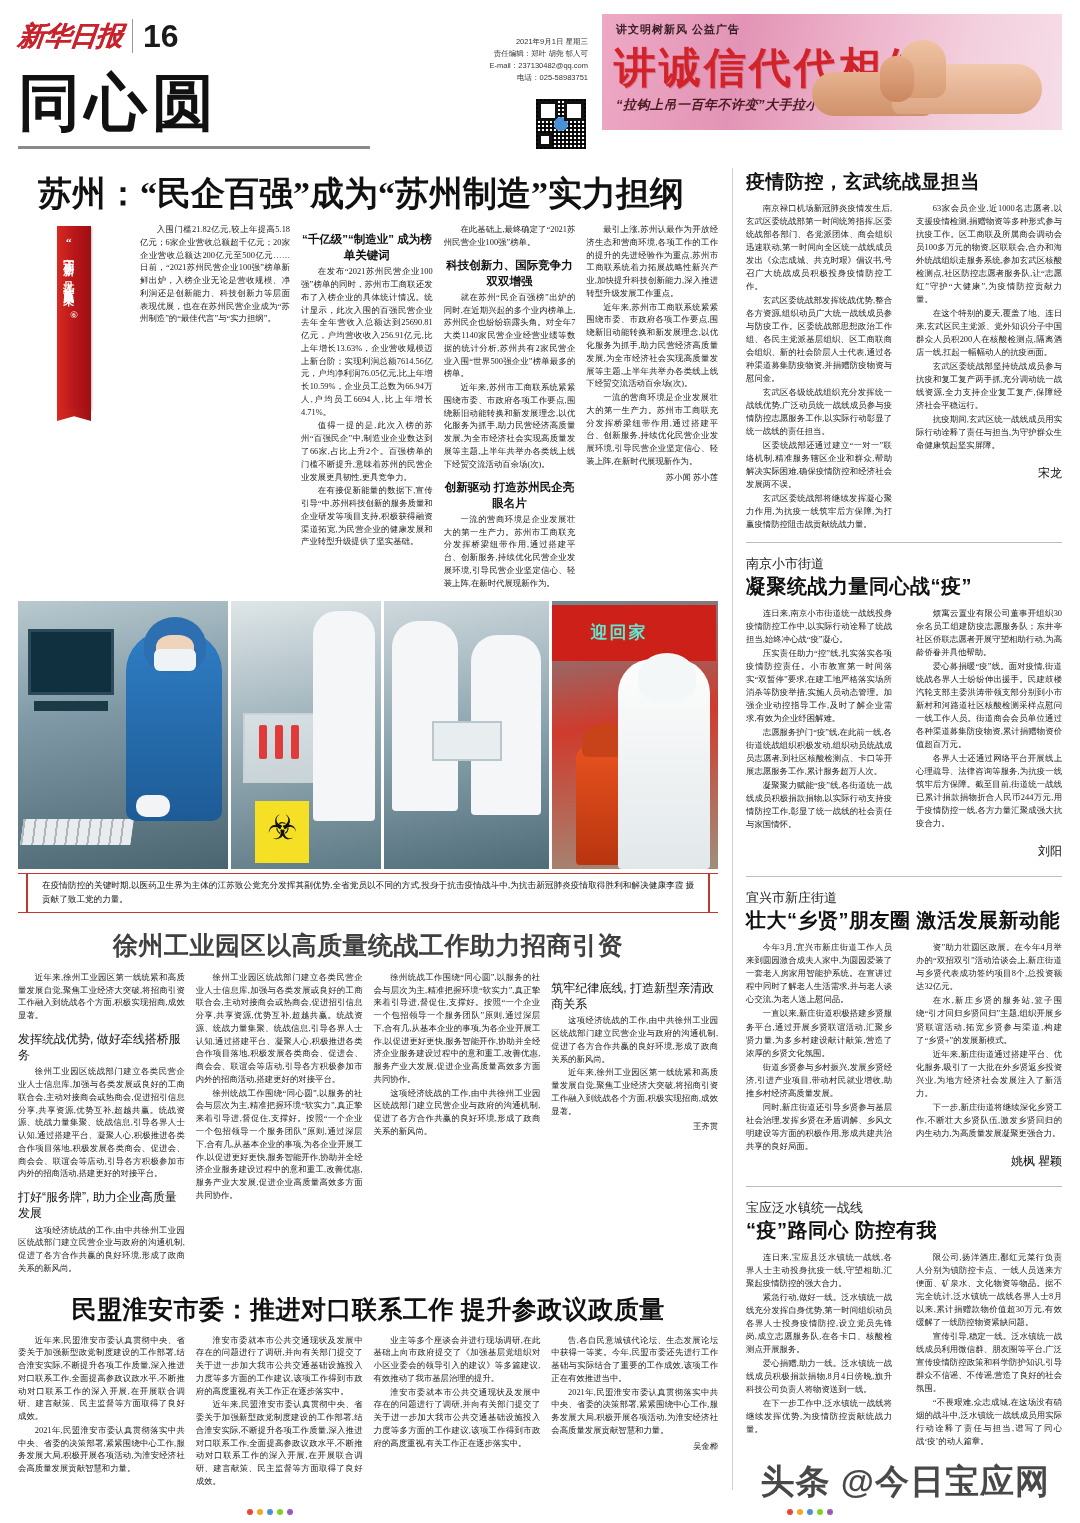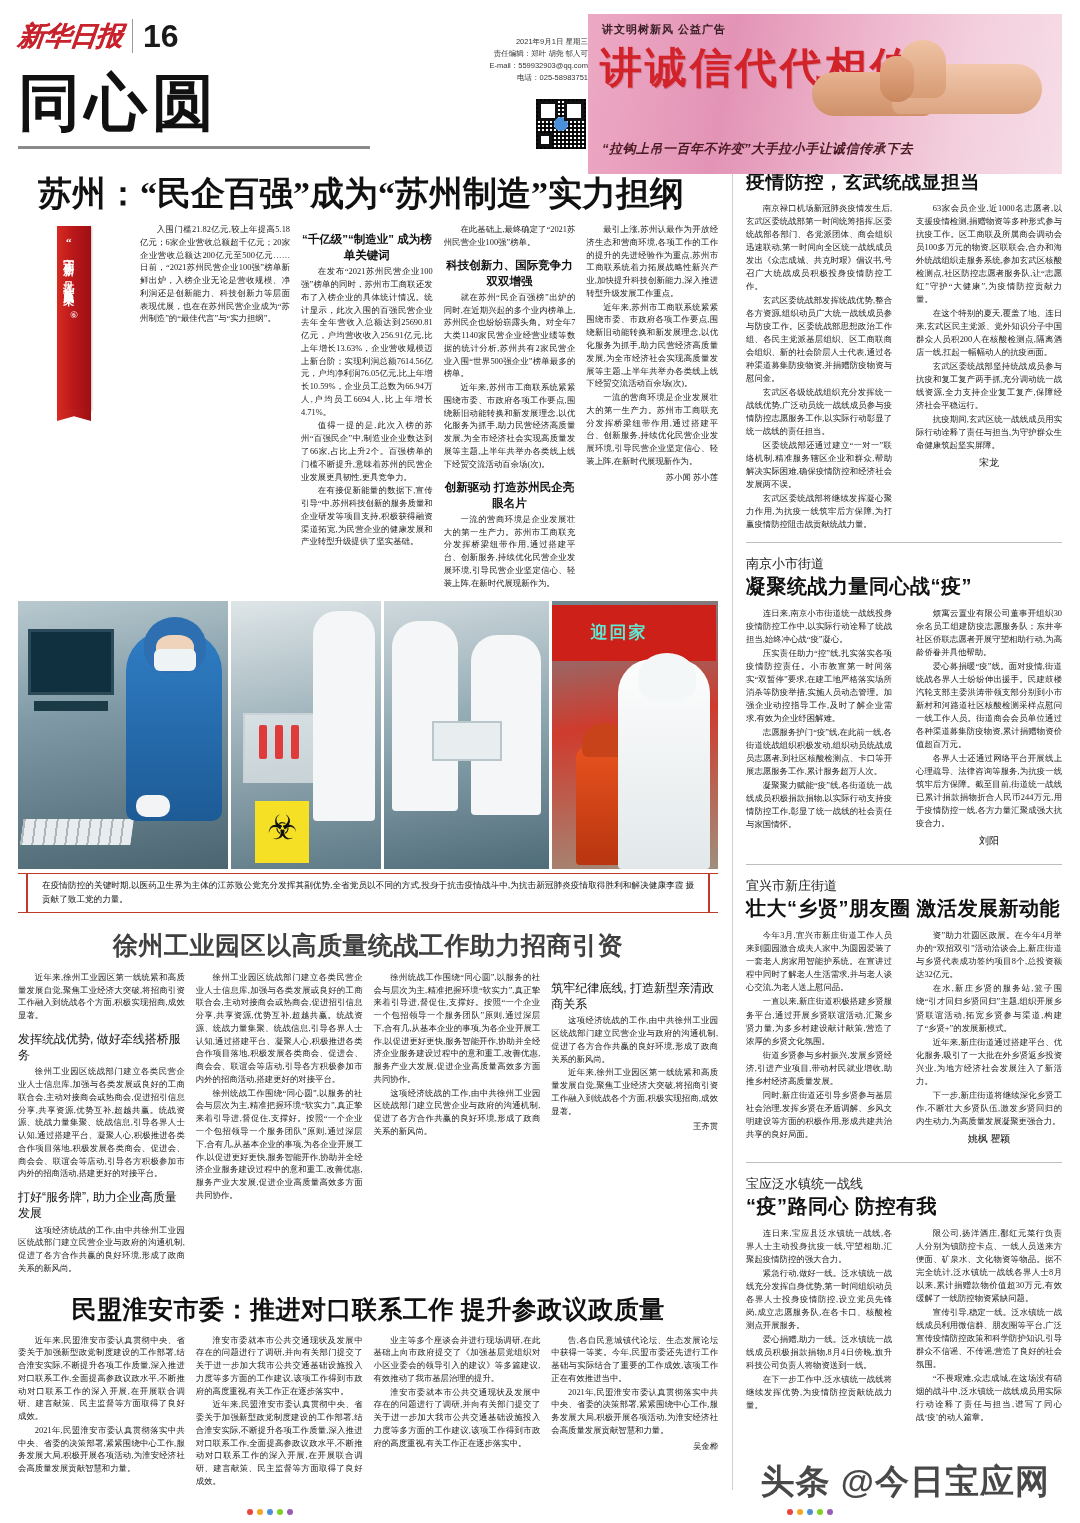--- a/index.html
+++ b/index.html
@@ -50,21 +50,21 @@
   .qr::before, .qr::after {
     content:""; position:absolute; width:14px; height:14px;
     border:3px solid #111; background:#fff;
   }
   .qr::before { top:2px; left:2px; }
   .qr::after { top:2px; right:2px; }
   .qr-dot { position:absolute; bottom:2px; left:2px; width:14px; height:14px; border:3px solid #111; background:#fff; }
   .qr-mid { position:absolute; top:50%; left:50%; transform:translate(-50%,-50%); width:14px; height:14px; border-radius:50%; background:#4a90d9; }
 
   .mh-ad {
-    flex: 1; height: 160px; position: relative; overflow: hidden;
+    flex: 1; margin-left: 14px; height: 116px; position: relative; overflow: hidden;
     background: linear-gradient(100deg, #eda9c4 0%, #e394b6 30%, #edb3ca 55%, #f3cfdd 78%, #f6dde7 100%);
     padding-left: 42px;
   }
   .ad-kicker {
     position: absolute; top: 8px; left: 14px;
     font-size: 11px; font-weight: bold; color: #3a2026; letter-spacing: 1px;
     font-family: "Liberation Sans", sans-serif;
   }
   .ad-big {
     position: absolute; top: 26px; left: 12px;
@@ -201,21 +201,21 @@
   
   .r-hl {
     font-size: 19px; font-weight: bold; margin: 2px 0 8px; color: #111; letter-spacing: .5px;
     font-family: "Liberation Sans", sans-serif; line-height: 1.25;
   }
   .r-kicker { font-size: 13px; color: #222; margin: 12px 0 1px; font-family: "Liberation Serif", serif; }
   .r-hl2 { font-size: 20px; font-weight: bold; margin: 0 0 8px; color: #111; letter-spacing: .5px;
            font-family: "Liberation Sans", sans-serif; line-height: 1.25; }
   .r-cols { display: flex; gap: 24px; }
   .r-cols p { font-size: 8.4px; line-height: 1.55; text-align: justify; text-indent: 2em; margin: 0 0 1px; }
-  .r-byline { text-align: center; font-size: 10px; margin: 4px 0 6px; }
+  .r-byline { text-align: right; font-size: 12px; margin: 13px 0 6px; }
   .r-div { height: 1px; background: #bdbdbd; margin: 10px 0 2px; }
 
   
   .footer {
     position: absolute; bottom: 8px; left: 0; right: 0; display: flex; justify-content: space-around;
   }
   .dots { display: flex; gap: 4px; }
   .dot { width: 6px; height: 6px; border-radius: 50%; }
 
   
@@ -238,21 +238,21 @@
         <div class="logo-div"></div>
         <div class="page-num">16</div>
       </div>
       <div class="section-title">同心圆</div>
       <div class="mh-rule"></div>
     </div>
 
     <div class="mh-info">
       <div>2021年9月1日  星期三</div>
       <div>责任编辑：郑叶  胡尧  郁人可</div>
-      <div>E-mail：559932903@qq.com</div>
+      <div>E-mail：237130482@qq.com</div>
       <div>电话：025-58983751</div>
       <div class="qr">
         <span class="qr-dot"></span>
         <span class="qr-mid"></span>
       </div>
     </div>
 
     <div class="mh-ad">
       <div class="ad-kicker">讲文明树新风    公益广告</div>
       <div class="ad-big">讲诚信代代相传</div>

